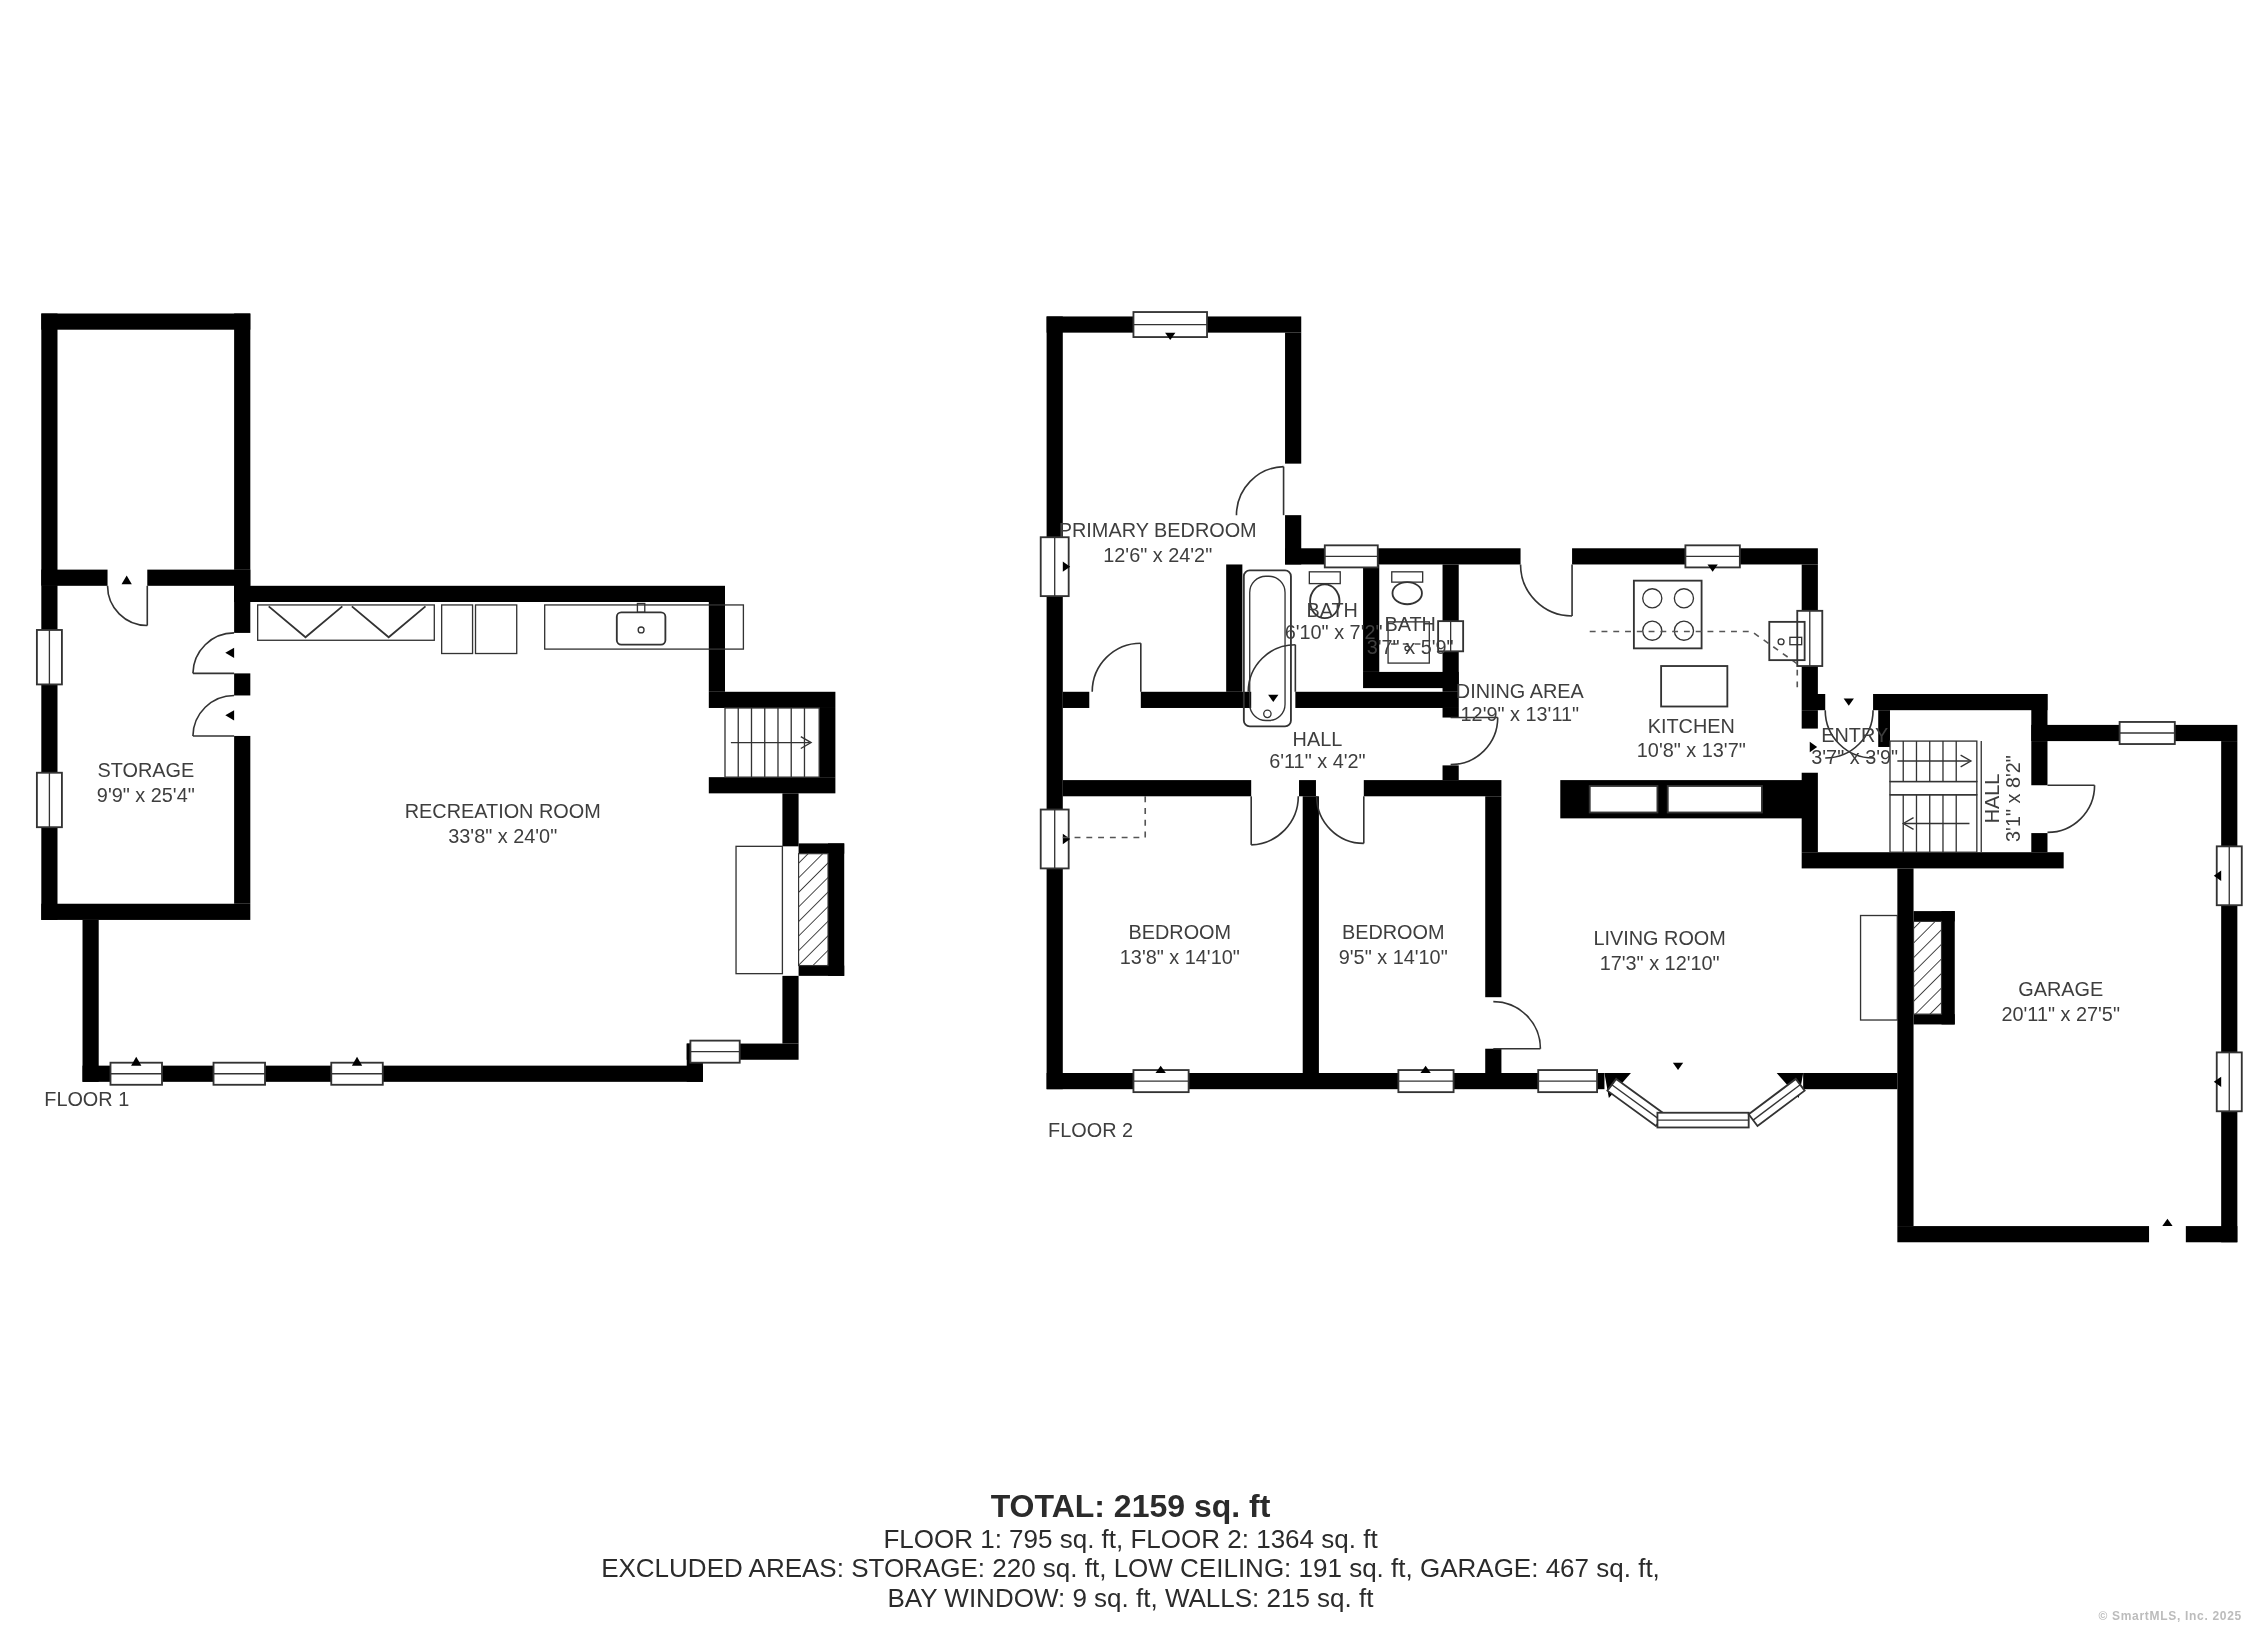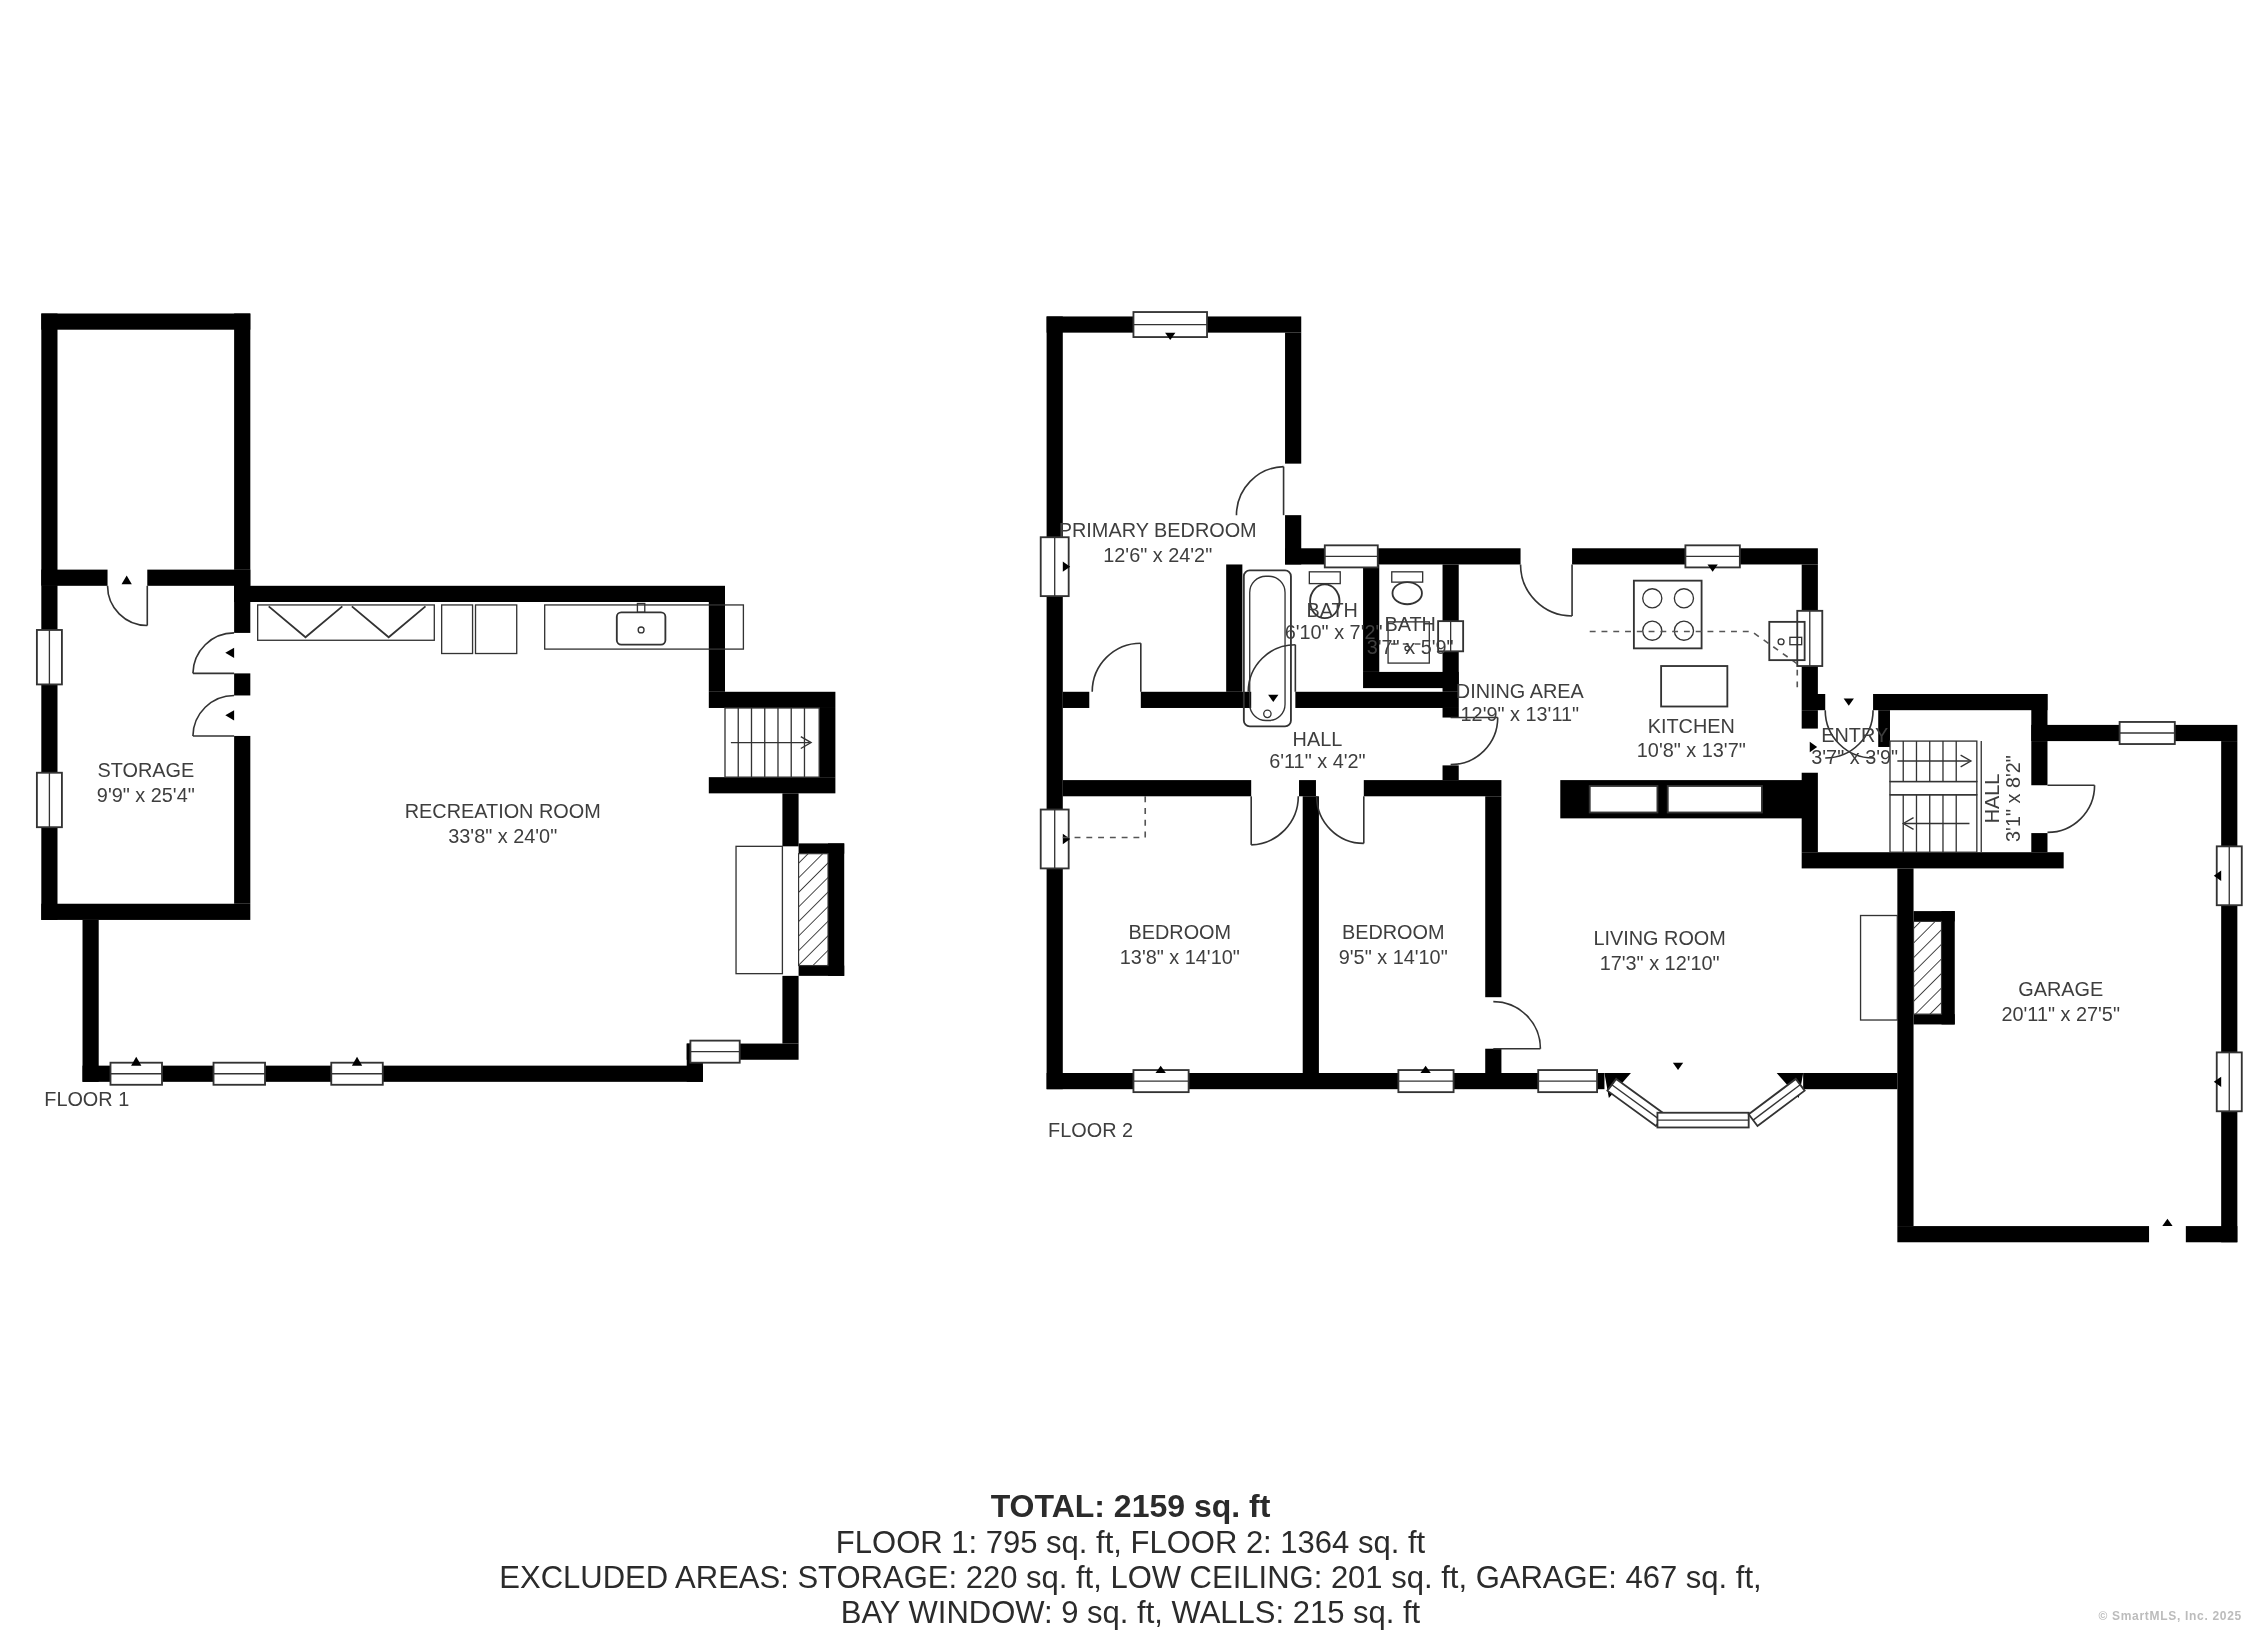--- a/index.html
+++ b/index.html
@@ -10,21 +10,21 @@
   svg text.floorlbl{font-size:27px;}
   .wall{fill:var(--wall,#000);}
   .fx{fill:none;stroke:var(--line,#333);stroke-width:2.5;}
   .fxthin{fill:none;stroke:var(--line,#333);stroke-width:1.8;}
   .win{fill:#fff;stroke:var(--line,#333);stroke-width:2.5;}
   .arc{fill:none;stroke:var(--line,#333);stroke-width:2.2;}
   .tri{fill:var(--wall,#000);}
   .dash{fill:none;stroke:#555;stroke-width:2.2;stroke-dasharray:8 8;}
   #summary{position:absolute;left:0;top:1488px;width:100%;text-align:center;color:#2b2b2b;}
   #summary .l1{font-size:32px;font-weight:bold;line-height:1.16;}
-  #summary .l{font-size:31px;line-height:1.13;text-align:center;}
+  #summary .l{font-size:26px;line-height:1.13;text-align:center;}
   #watermark{position:absolute;right:19px;top:1609px;color:var(--watermark,#bbb);
              font-size:12px;font-weight:600;letter-spacing:0.7px;}
 </style>
 </head>
 <body>
 
 <div id="canvas">
 <svg width="2261" height="1636" viewBox="0 0 3072 2223">
   <defs>
     <pattern id="hatch" width="14" height="14" patternUnits="userSpaceOnUse" patternTransform="rotate(45)">
@@ -453,19 +453,19 @@
       <text x="2800" y="1354" text-anchor="middle">GARAGE</text>
       <text x="2800" y="1388" text-anchor="middle">20'11" x 27'5"</text>
     </g>
     <text class="floorlbl" x="1424" y="1545">FLOOR 2</text>
   </g>
 </svg>
 
 <div id="summary">
   <div class="l1">TOTAL: 2159 sq. ft</div>
   <div class="l">FLOOR 1: 795 sq. ft, FLOOR 2: 1364 sq. ft</div>
-  <div class="l">EXCLUDED AREAS: STORAGE: 220 sq. ft, LOW CEILING: 201 sq. ft, GARAGE: 467 sq. ft,</div>
+  <div class="l">EXCLUDED AREAS: STORAGE: 220 sq. ft, LOW CEILING: 191 sq. ft, GARAGE: 467 sq. ft,</div>
   <div class="l">BAY WINDOW: 9 sq. ft, WALLS: 215 sq. ft</div>
 </div>
 
 <div id="watermark">© SmartMLS, Inc. 2025</div>
 </div>
 
 
 </body></html>

